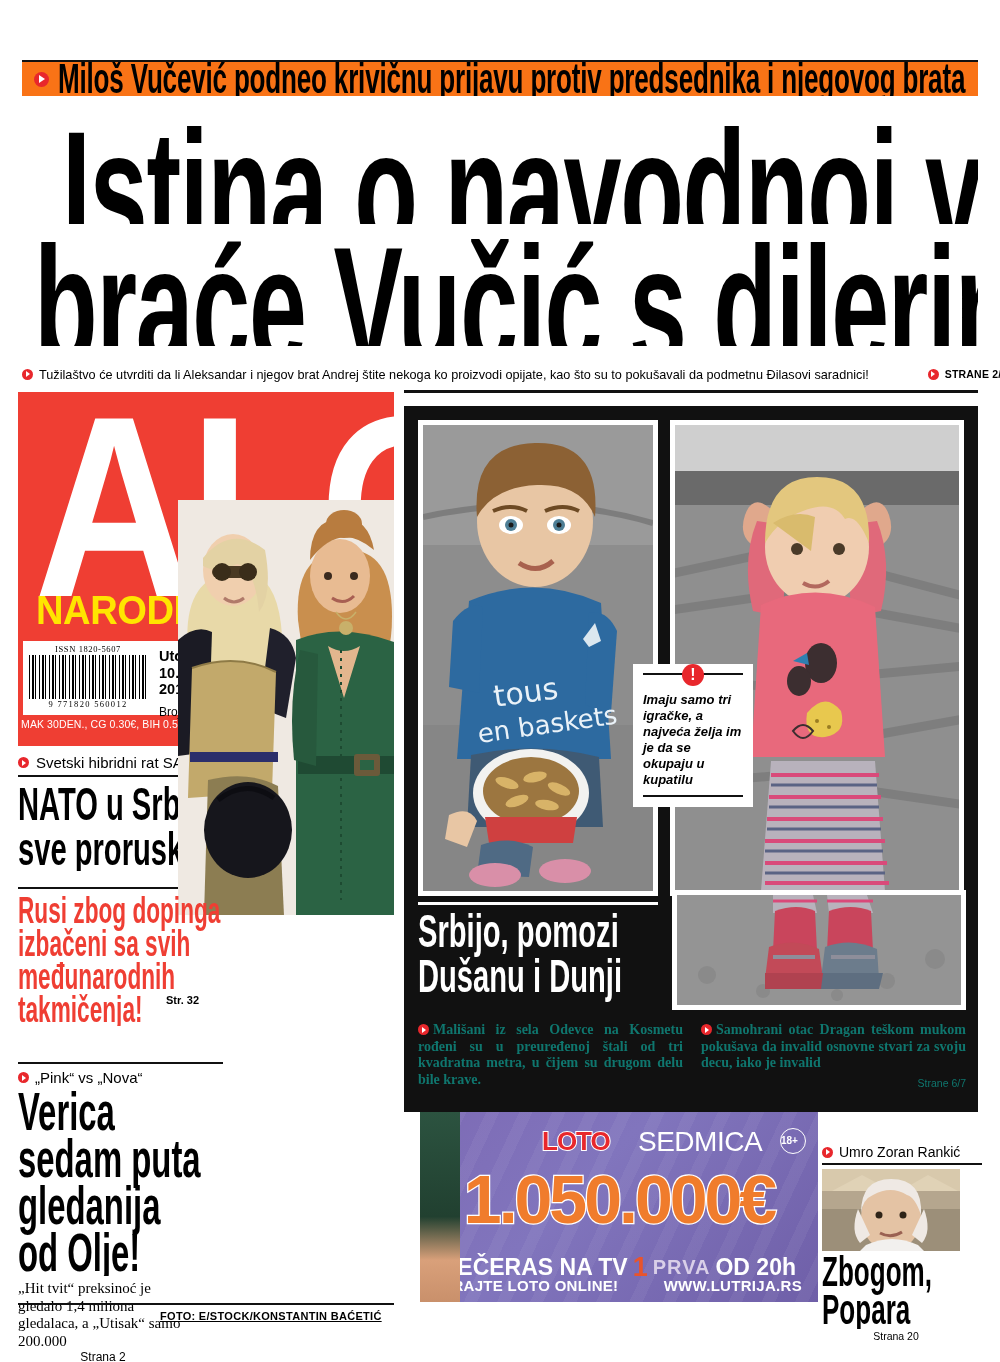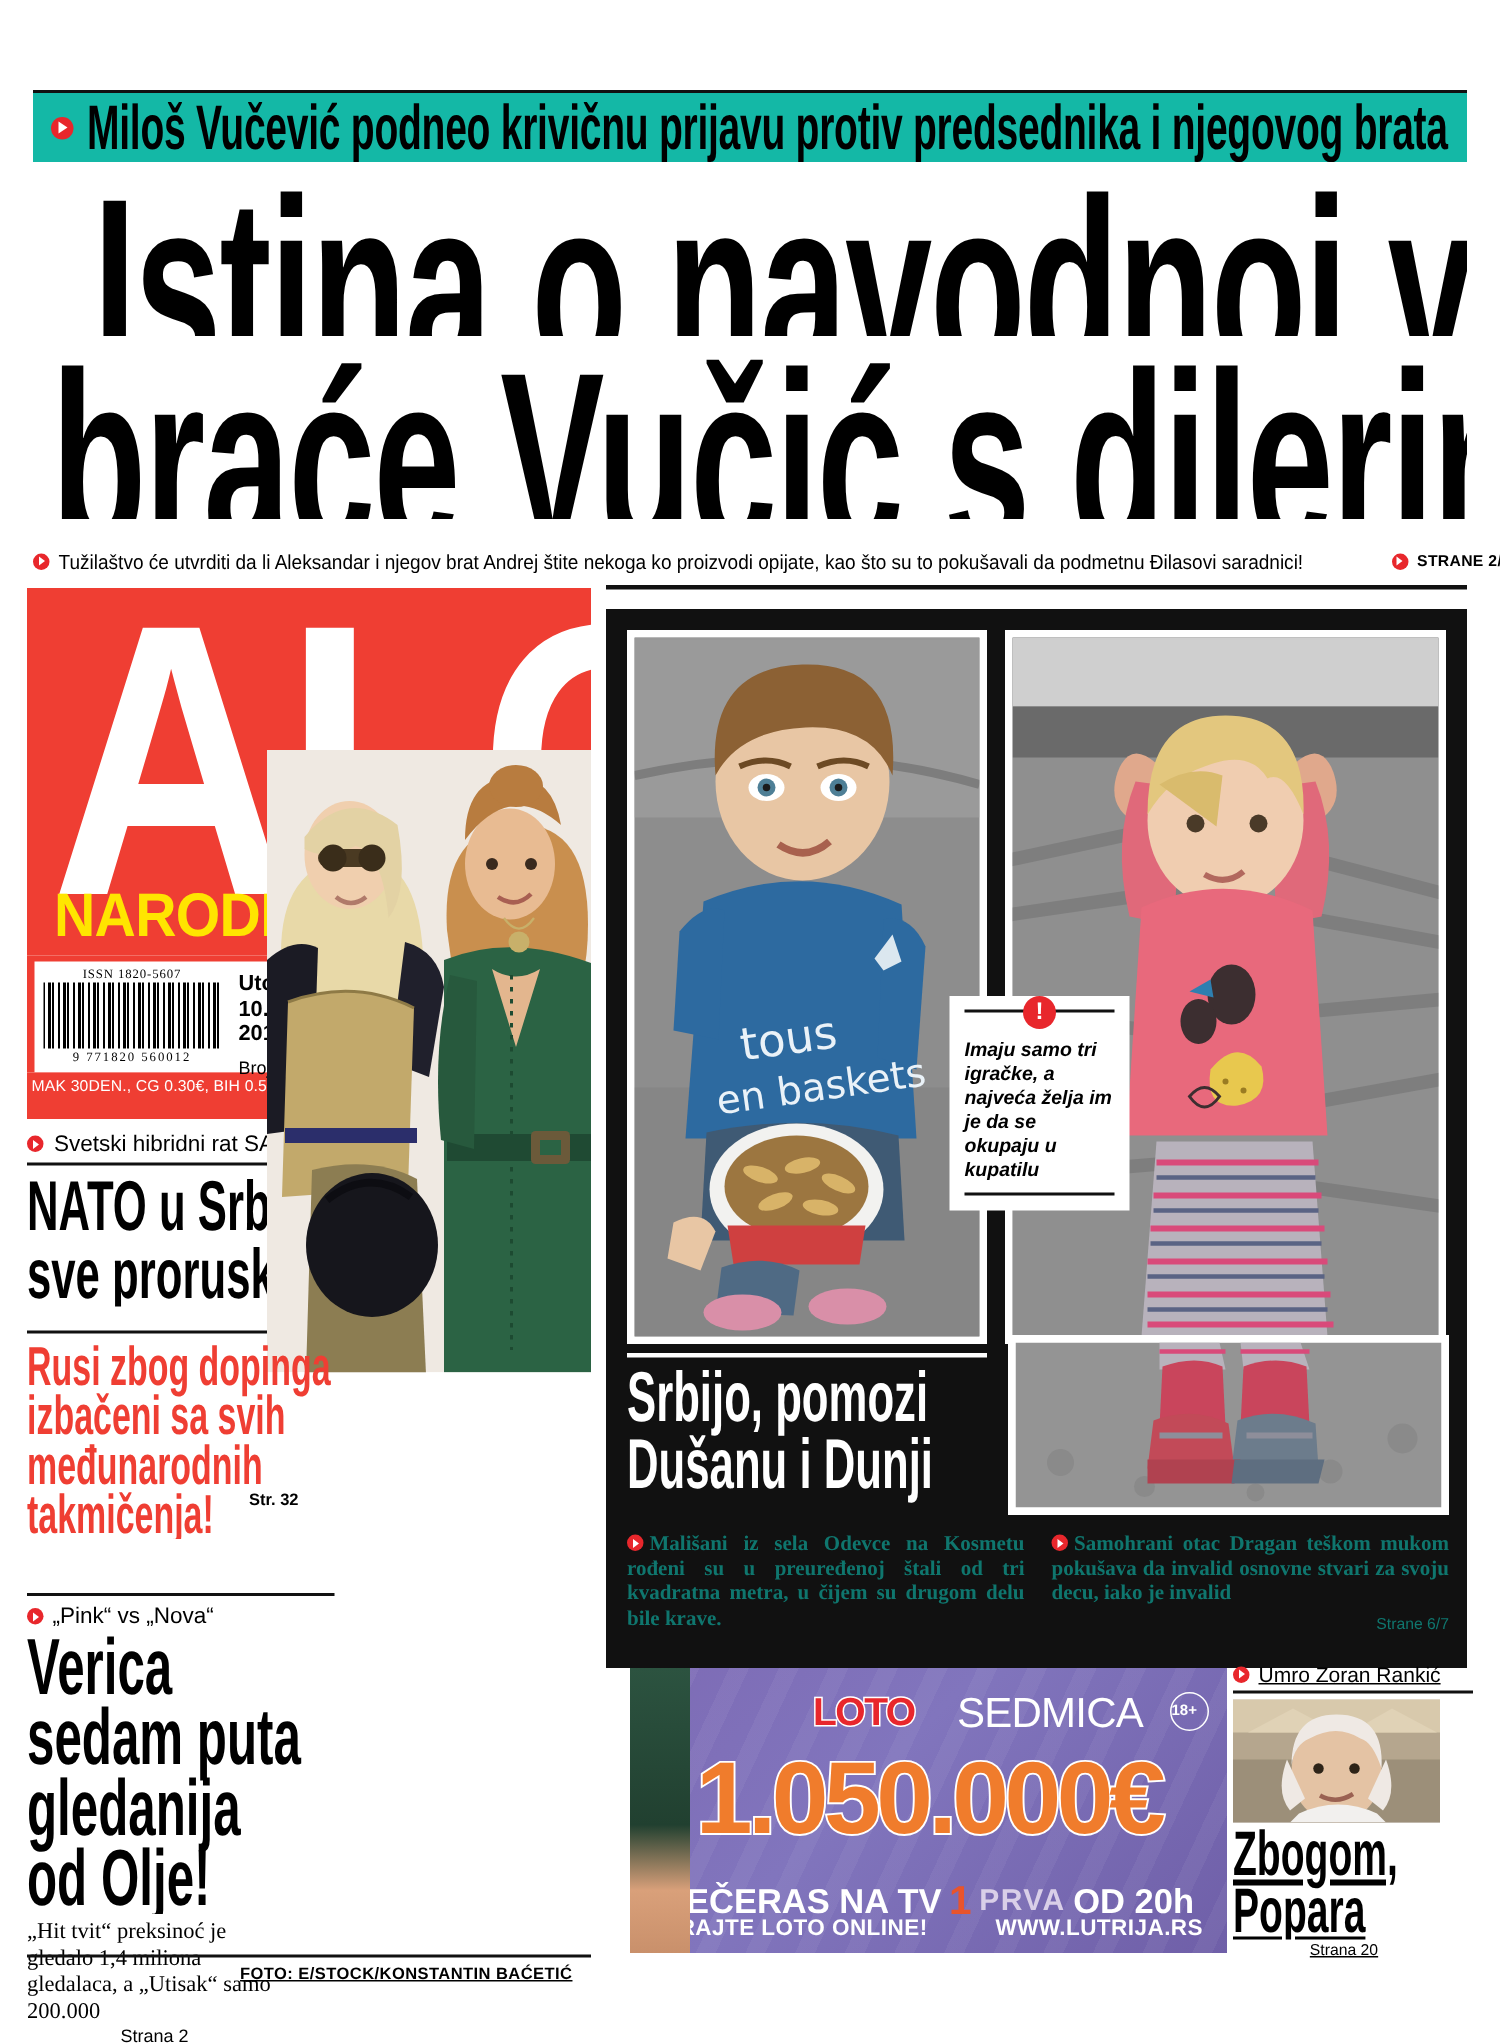--- a/index.html
+++ b/index.html
@@ -15,22 +15,22 @@
   .bullet{display:inline-block;width:15px;height:15px;border-radius:50%;
           background:#e8272c;position:relative;vertical-align:middle;flex:0 0 auto;}
   .bullet::after{content:"";position:absolute;left:4.5px;top:3.5px;
           border-left:6px solid #fff;border-top:4px solid transparent;
           border-bottom:4px solid transparent;}
   .bullet.sm{width:11px;height:11px;}
   .bullet.sm::after{left:3.5px;top:2.5px;border-left:4.5px solid #fff;
           border-top:3px solid transparent;border-bottom:3px solid transparent;}
 
   
-  .kicker{position:absolute;left:22px;top:60px;width:956px;height:48px;
-          background:#14b8a6;border-top:2px solid #111;display:flex;
+  .kicker{position:absolute;left:22px;top:60px;width:956px;height:36px;
+          background:#f97316;border-top:2px solid #111;display:flex;
           align-items:center;gap:9px;padding-left:12px;box-sizing:border-box;overflow:hidden;}
   .kicker-txt{font-size:42px;line-height:44px;letter-spacing:-.3px;}
 
   
   .hl{position:absolute;left:22px;width:956px;overflow:hidden;}
   .hl1{top:112px;height:112px;}
   .hl2{top:228px;height:118px;}
   .hl-line{font-size:168px;line-height:158px;letter-spacing:-2px;}
   .hl1 .hl-line{margin-left:40px;}
   .hl2 .hl-line{margin-left:12px;}
@@ -156,21 +156,21 @@
          font-size:23px;font-weight:bold;white-space:nowrap;display:flex;align-items:center;gap:5px;}
   .prva1{color:#e8542c;font-size:27px;font-weight:bold;}
   .prvaw{color:#d9cfe8;font-size:20px;font-weight:bold;letter-spacing:1px;}
   .ad-bottom{position:absolute;left:0;right:0;bottom:8px;display:flex;
              justify-content:space-between;padding:0 16px;box-sizing:border-box;}
   .ad-bl,.ad-br{color:#fff;font-size:15px;font-weight:bold;letter-spacing:.3px;}
   .adman{position:absolute;left:420px;top:1112px;width:40px;height:190px;
          background:linear-gradient(180deg,#2c5340 0%,#214030 55%,#d9a07a 78%,#c9906b 100%);z-index:2;}
 
   
-  .pop{position:absolute;left:822px;top:1108px;width:160px;text-decoration:underline;}
+  .pop{position:absolute;left:822px;top:1144px;width:160px;}
   .pop-k{display:flex;align-items:center;gap:6px;border-bottom:2px solid #111;padding-bottom:3px;}
   .pop-ktxt{font-size:14px;}
   .pop-img{width:138px;height:82px;margin-top:4px;position:relative;overflow:hidden;
            background:linear-gradient(180deg,#cdbda6 0%,#b9a98f 40%,#8f8576 100%);}
   .pop-h{margin-top:2px;overflow:hidden;}
   .pop-l{font-size:42px;line-height:38px;}
   .pop-s{font-size:10.5px;text-align:center;width:148px;margin-top:1px;}
 </style>
 </head>
 <body>

